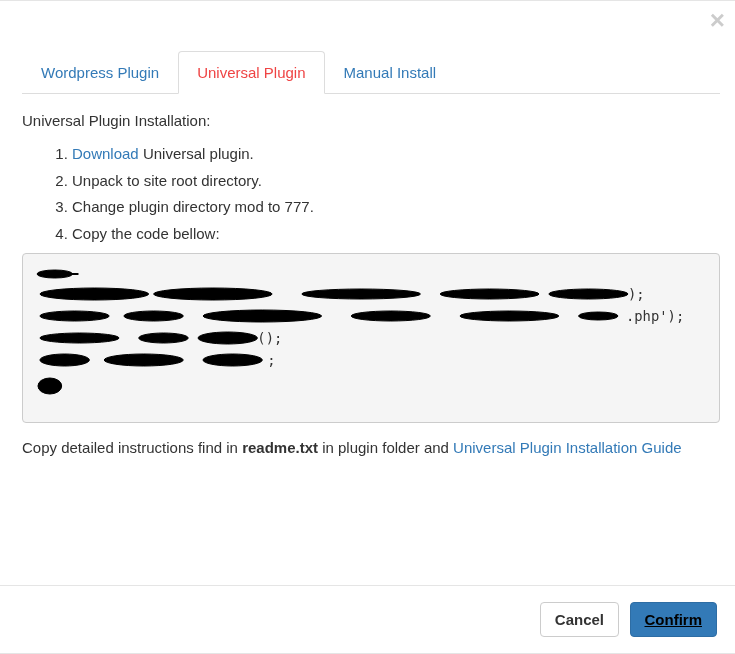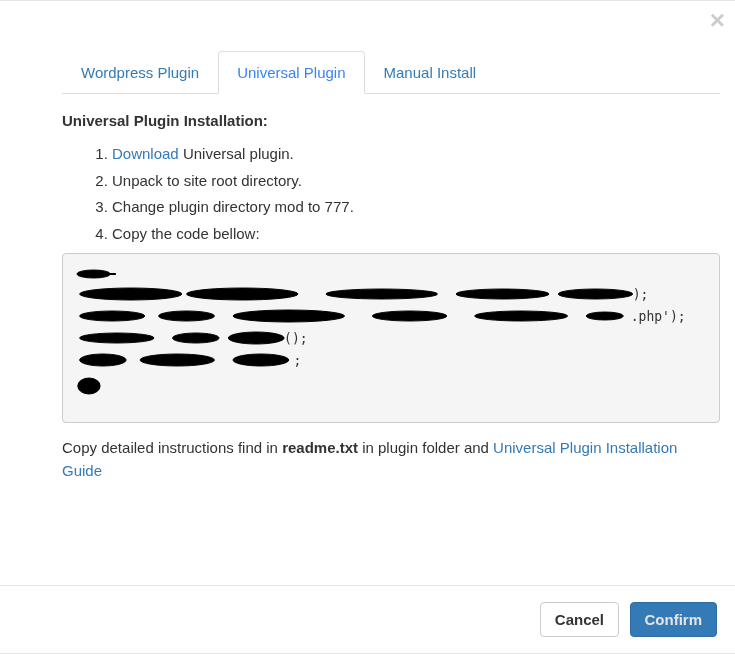--- a/index.html
+++ b/index.html
@@ -27,46 +27,45 @@
       top: 6px;
       right: 10px;
       font-size: 26px;
       color: #ccc;
       cursor: pointer;
       font-weight: 700;
       line-height: 1;
     }
     .modal-body {
       padding: 18px 15px 10px 22px;
-      margin-left: 40px;
     }
     .tabs {
       display: flex;
       border-bottom: 1px solid #ddd;
       margin-bottom: 18px;
     }
     .tab {
       padding: 12px 18px;
       font-size: 15px;
       color: #337ab7;
       cursor: pointer;
       border: 1px solid transparent;
       margin-bottom: -1px;
       border-radius: 4px 4px 0 0;
     }
     .tab.active {
-      color: #3b82f6;
+      color: #ef4444;
       background: #fff;
       border: 1px solid #ddd;
       border-bottom-color: #fff;
       text-align: center;
     }
     .section-title {
       font-size: 15px;
-      font-weight: 700;
+      font-weight: 400;
       margin-bottom: 14px;
     }
     ol {
       padding-left: 50px;
       font-size: 15px;
       color: #333;
     }
     ol li {
       margin-bottom: 4px;
       line-height: 1.5;
@@ -106,22 +105,23 @@
       font-weight: 600;
     }
     .btn-default {
       background: #fff;
       color: #333;
       border: 1px solid #ccc;
       text-align: right;
     }
     .btn-primary {
       background: #337ab7;
-      color: #e5e5e5;
+      color: #000000;
       border: 1px solid #2e6da4;
+      text-decoration: underline;
     }
     .redacted-svg {
       width: 100%;
       height: 140px;
     }
   </style>
 </head>
 <body>
 
 <div class="modal-header">

